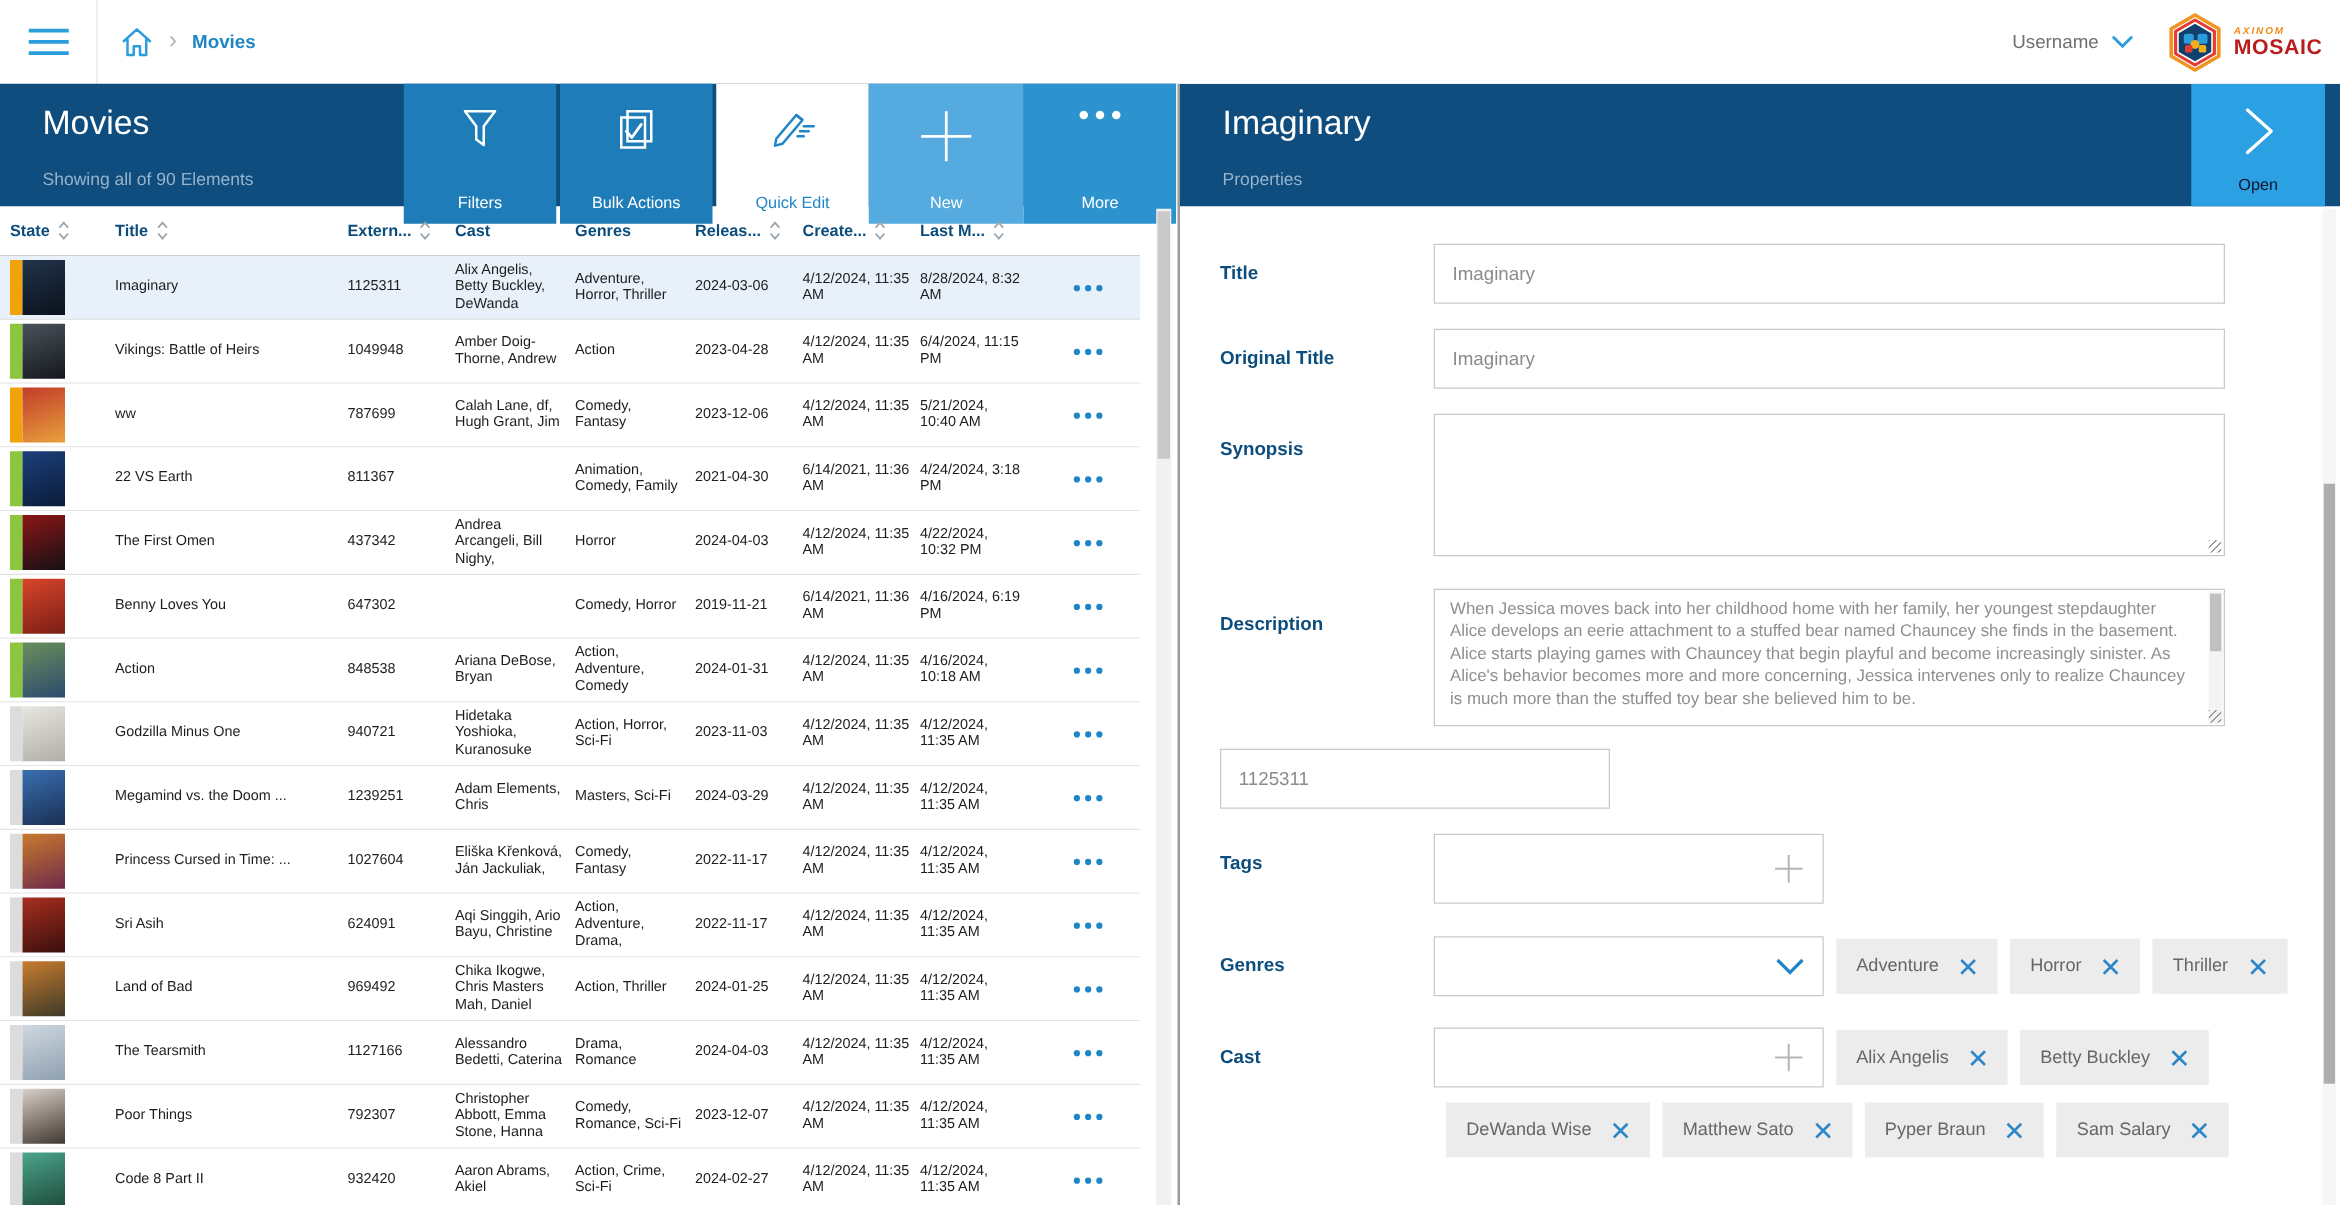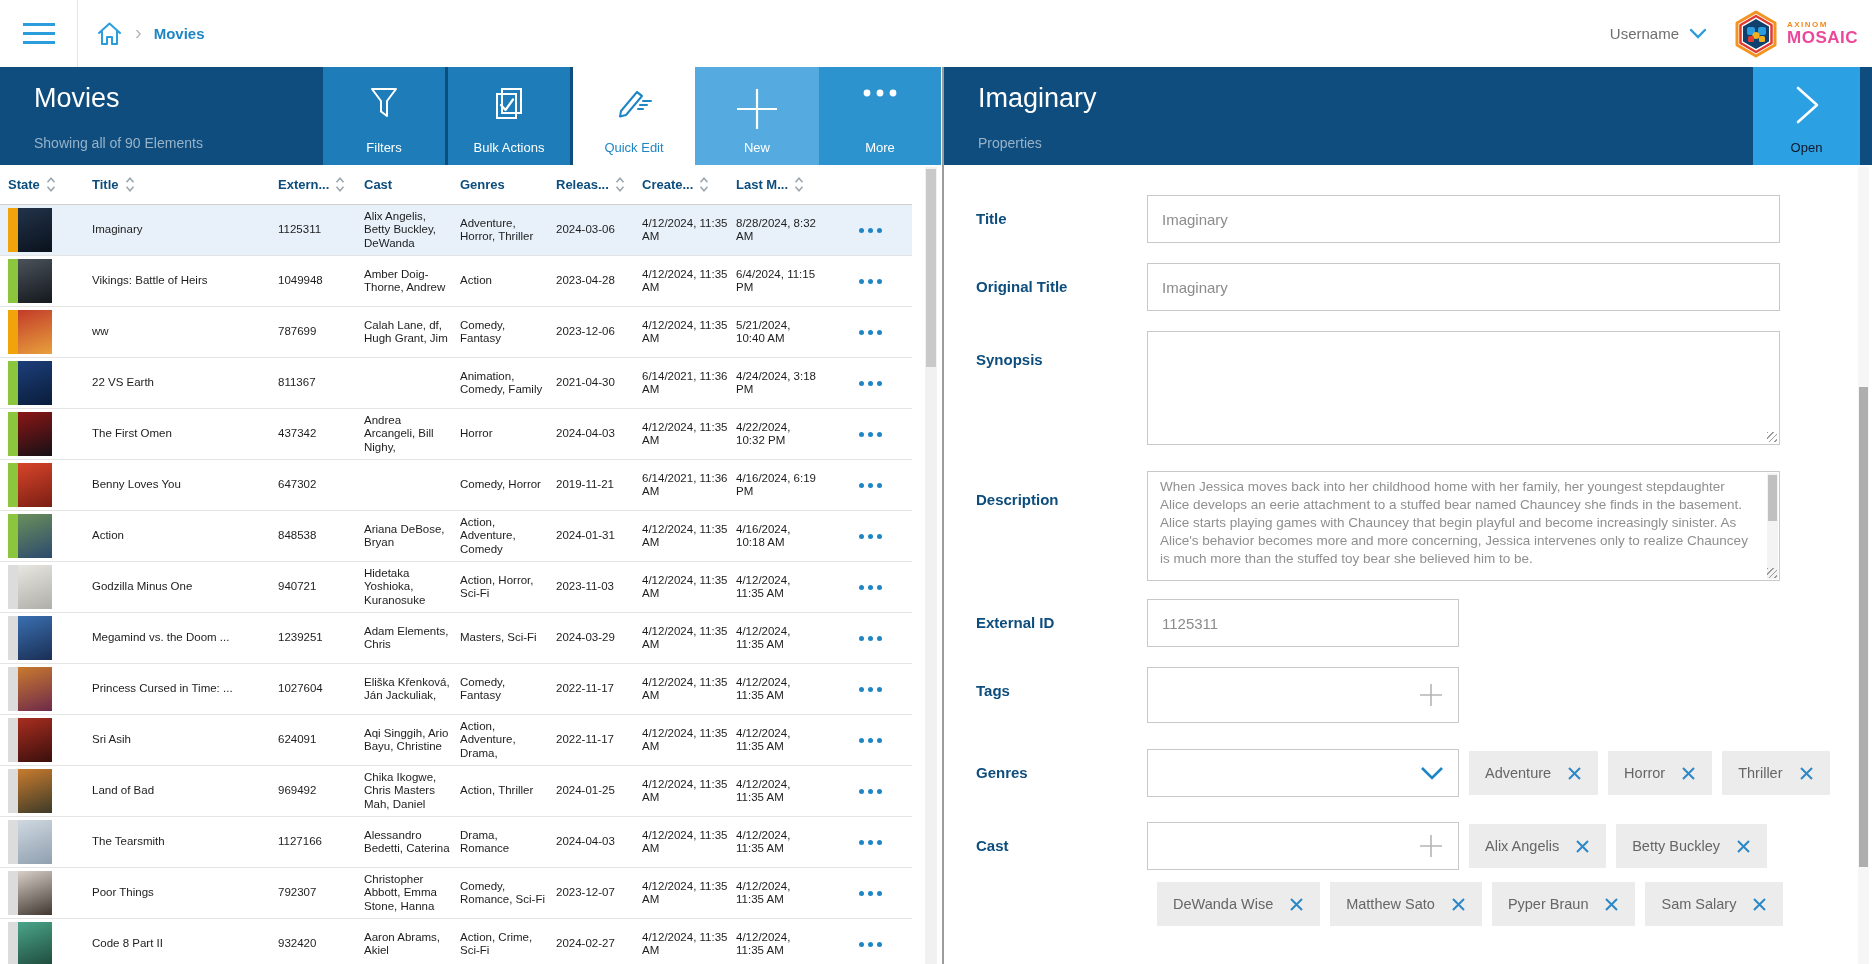--- a/index.html
+++ b/index.html
@@ -15,36 +15,36 @@
     border-right:1px solid #e6e6e6; }
   .hamburger span { display:block; width:32px; height:3px; background:#2b9ddc; }
   .crumbs { display:flex; align-items:center; gap:12px; padding-left:18px; }
   .crumb-sep { color:#b5b5b5; font-size:20px; line-height:1; margin-top:-3px; }
   .crumb-current { color:#1e86c5; font-weight:bold; font-size:15px; }
   .topbar-right { margin-left:auto; display:flex; align-items:center; gap:26px; padding-right:14px; }
   .username { display:flex; align-items:center; gap:10px; cursor:pointer; }
   .username-label { color:#6f6f6f; font-size:15px; }
   .logo { display:flex; align-items:center; gap:8px; }
   .logo-text { display:flex; flex-direction:column; line-height:1; }
-  .logo-top { color:#f08c1e; font-size:8px; font-weight:bold; letter-spacing:1.5px; margin-bottom:0; }
-  .logo-bottom { color:#ec4899; font-size:17px; font-weight:bold; letter-spacing:0.5px; }
+  .logo-top { color:#f08c1e; font-size:8px; font-weight:bold; letter-spacing:1.5px; margin-bottom:0;font-style:italic; }
+  .logo-bottom { color:#b91c1c; font-size:17px; font-weight:bold; letter-spacing:0.5px; }
 
   
   .left-panel { position:absolute; left:0; top:67px; width:941px; height:897px; background:#fff; }
   .panel-divider { position:absolute; left:941px; top:67px; width:3px; height:897px;
     background:#fff; border-right:2px solid #9c9c9c; }
   .right-panel { position:absolute; left:944px; top:67px; width:928px; height:897px; background:#fff; overflow:hidden; }
 
   .panel-header { position:relative; height:98px; background:#0e4d7e; color:#fff; }
   .ph-title { position:absolute; left:34px; top:16px; font-size:27px; color:#fff; }
   .ph-sub { position:absolute; left:34px; bottom:14px; font-size:14px; color:#97b3c9; }
 
   
   .tiles { position:absolute; right:0; top:0; height:98px; display:flex; }
-  .tile { width:122px; height:98px; display:flex; flex-direction:column; align-items:center;
+  .tile { width:122px; height:112px; display:flex; flex-direction:column; align-items:center;
     justify-content:flex-end; padding-bottom:10px; cursor:pointer; position:relative; }
   .tile .t-icon { position:absolute; top:18px; }
   .tile .t-label { font-size:13px; color:#fff; }
   .tile.blue { background:#1e7db8; margin-right:3px; }
   .tile.active { background:#fff; }
   .tile.active .t-label { color:#1e86c5; }
   .tile.more { background:#2d93cf; }
   .tile.new { background:#55abdf; width:124px; }
 
   
@@ -587,21 +587,20 @@
           <div class="desc-box">
             <div class="desc-text">When Jessica moves back into her childhood home with her family, her youngest stepdaughter Alice develops an eerie attachment to a stuffed bear named Chauncey she finds in the basement. Alice starts playing games with Chauncey that begin playful and become increasingly sinister. As Alice's behavior becomes more and more concerning, Jessica intervenes only to realize Chauncey is much more than the stuffed toy bear she believed him to be.</div>
             <div class="desc-scroll">
               <div class="thumb-v"></div>
             </div>
             <span class="resize-corner"></span>
           </div>
         </div>
       </div>
       <div class="f-row">
-        <div class="f-label">External ID</div>
         <div class="f-content">
           <input class="inp small" value="1125311" style="">
         </div>
       </div>
       <div class="f-row tight">
         <div class="f-label">Tags</div>
         <div class="f-content">
           <div class="tags-box icon-right">
             <span class="end-ico end-24">
               <svg width="26" height="26" viewBox="0 0 26 26">

